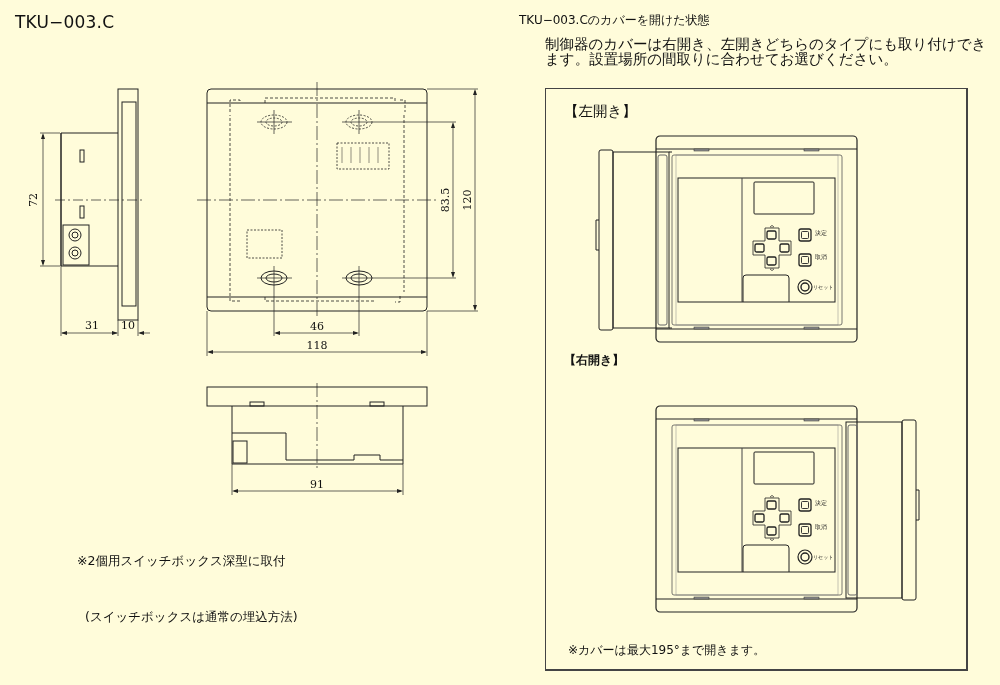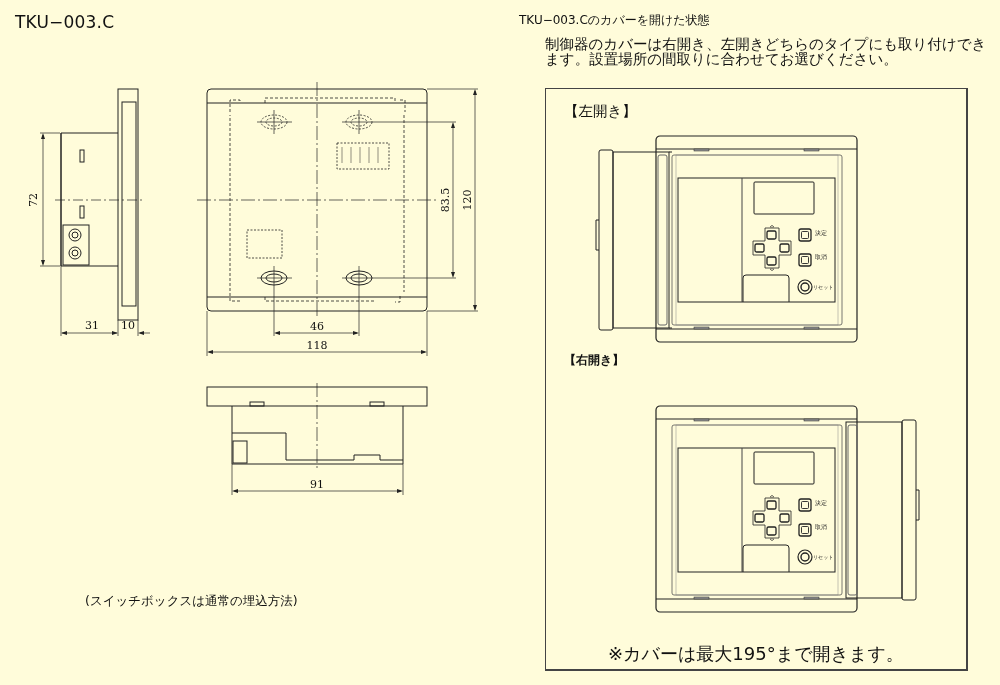--- a/index.html
+++ b/index.html
@@ -11,21 +11,21 @@
   }
   .title-left { position: absolute; left: 15px; top: 12px; font-size: 17px; letter-spacing: 0.2px; text-align: center; }
   .title-right { position: absolute; left: 519px; top: 12px; font-size: 12px; }
   .desc { position: absolute; left: 545px; top: 37px; font-size: 14.5px; line-height: 15px; width: 450px; }
   .note-left { position: absolute; left: 77px; top: 553px; font-size: 12.5px; line-height: 16px; }
   .note-left .l2 { padding-left: 8px; display: block; margin-top: 40px; }
   .panel { position: absolute; left: 545px; top: 88px; width: 423px; height: 583px;
     border: 1.5px solid #444; border-right-width: 2px; border-bottom-width: 2px; box-sizing: border-box; }
   .lbl-left-open { position: absolute; left: 564px; top: 102px; font-size: 14.5px; font-weight: normal; }
   .lbl-right-open { position: absolute; left: 564px; top: 352px; font-size: 12px; font-weight: bold; font-family: Liberation Serif, serif; }
-  .note-right { position: absolute; left: 568px; top: 642px; font-size: 18px; margin-left: 40px; }
+  .note-right { position: absolute; left: 568px; top: 642px; font-size: 12px; }
   svg.draw { position: absolute; left: 0; top: 0; }
   .dim { font-family: "DejaVu Serif", "Liberation Serif", serif; font-size: 11px; fill: #111; }
 </style>
 </head>
 <body>
 
 <div class="title-left">TKU−003.C</div>
 <div class="title-right">TKU−003.Cのカバーを開けた状態</div>
 <div class="desc">制御器のカバーは右開き、左開きどちらのタイプにも取り付けできます。設置場所の間取りに合わせてお選びください。</div>
 
@@ -144,20 +144,21 @@
   <text class="dim" x="92" y="329" text-anchor="middle">31</text>
   <text class="dim" x="128" y="329" text-anchor="middle">10</text>
   <text class="dim" x="449" y="200" transform="rotate(-90 449 200)" text-anchor="middle">83.5</text>
   <text class="dim" x="471" y="200" transform="rotate(-90 471 200)" text-anchor="middle">120</text>
   <text class="dim" x="317" y="330" text-anchor="middle">46</text>
   <text class="dim" x="317" y="349" text-anchor="middle">118</text>
   <text class="dim" x="317" y="488" text-anchor="middle">91</text>
 </svg>
 
 <div class="note-left">
+  <span>※2個用スイッチボックス深型に取付</span>
   <span class="l2">(スイッチボックスは通常の埋込方法)</span>
 </div>
 
 <div class="panel"></div>
 <div class="lbl-left-open">【左開き】</div>
 <div class="lbl-right-open">【右開き】</div>
 
 <svg class="draw" width="1000" height="685">
   <defs>
     <g id="device">

